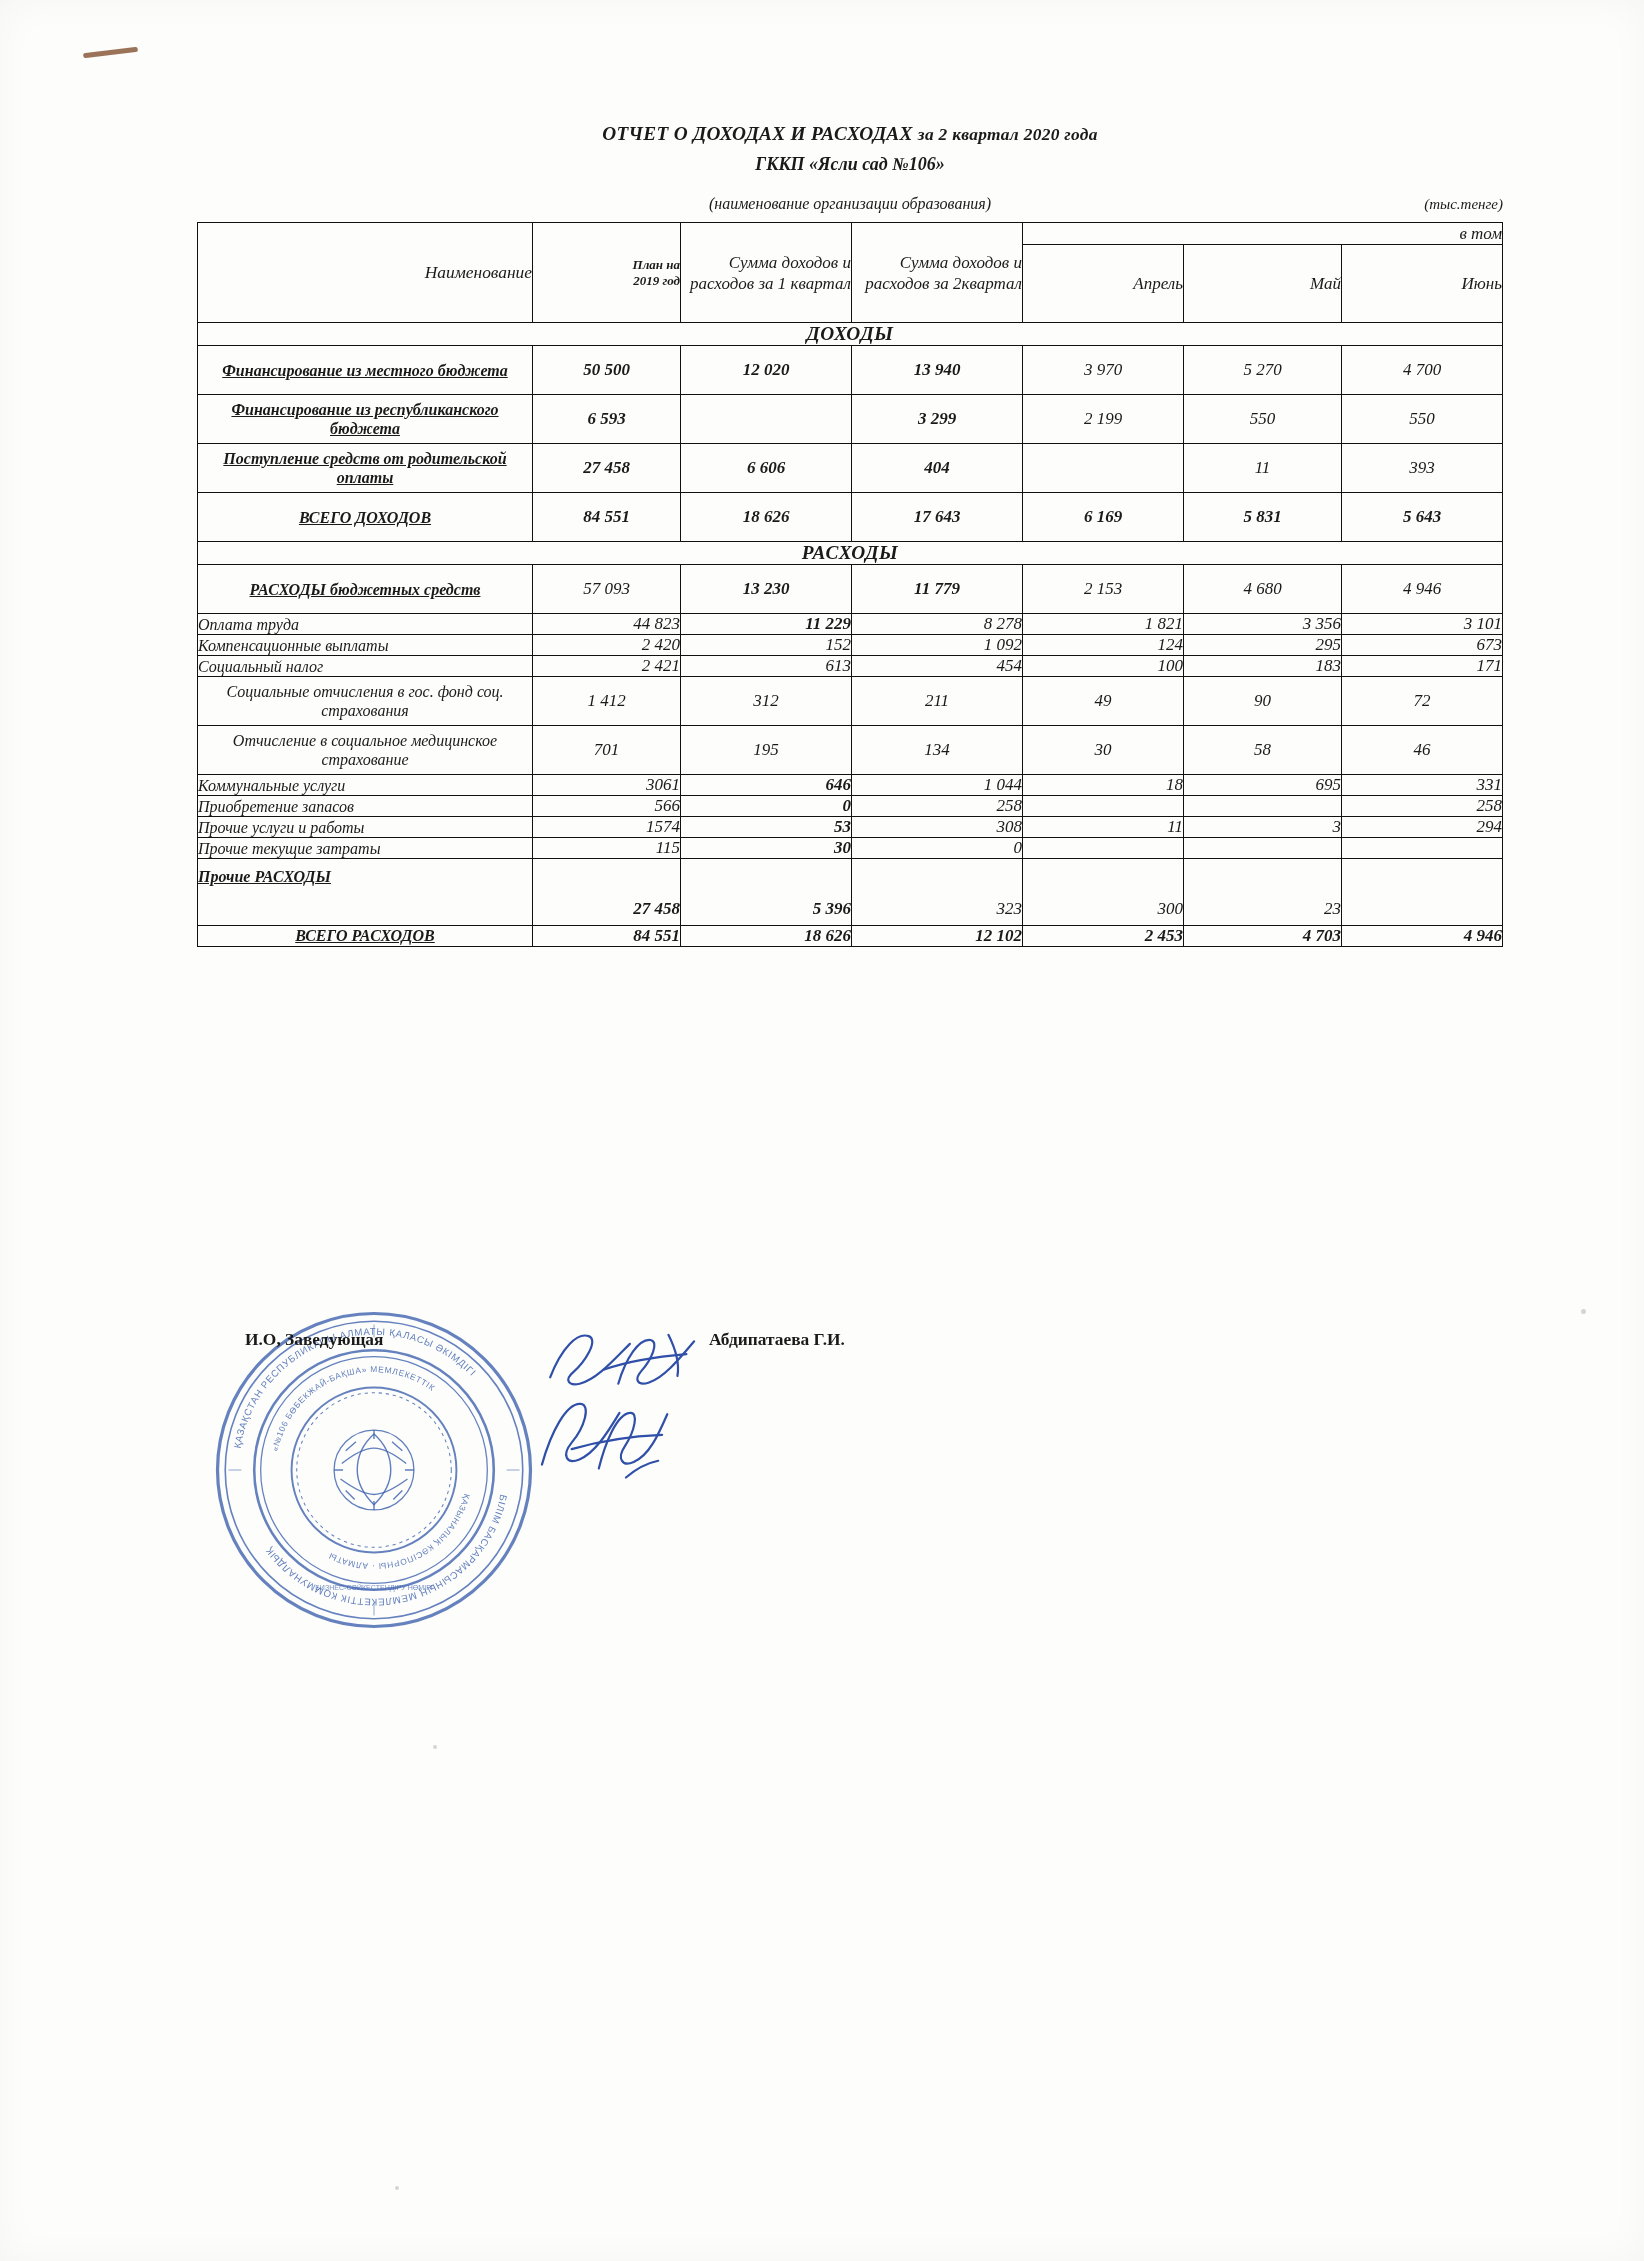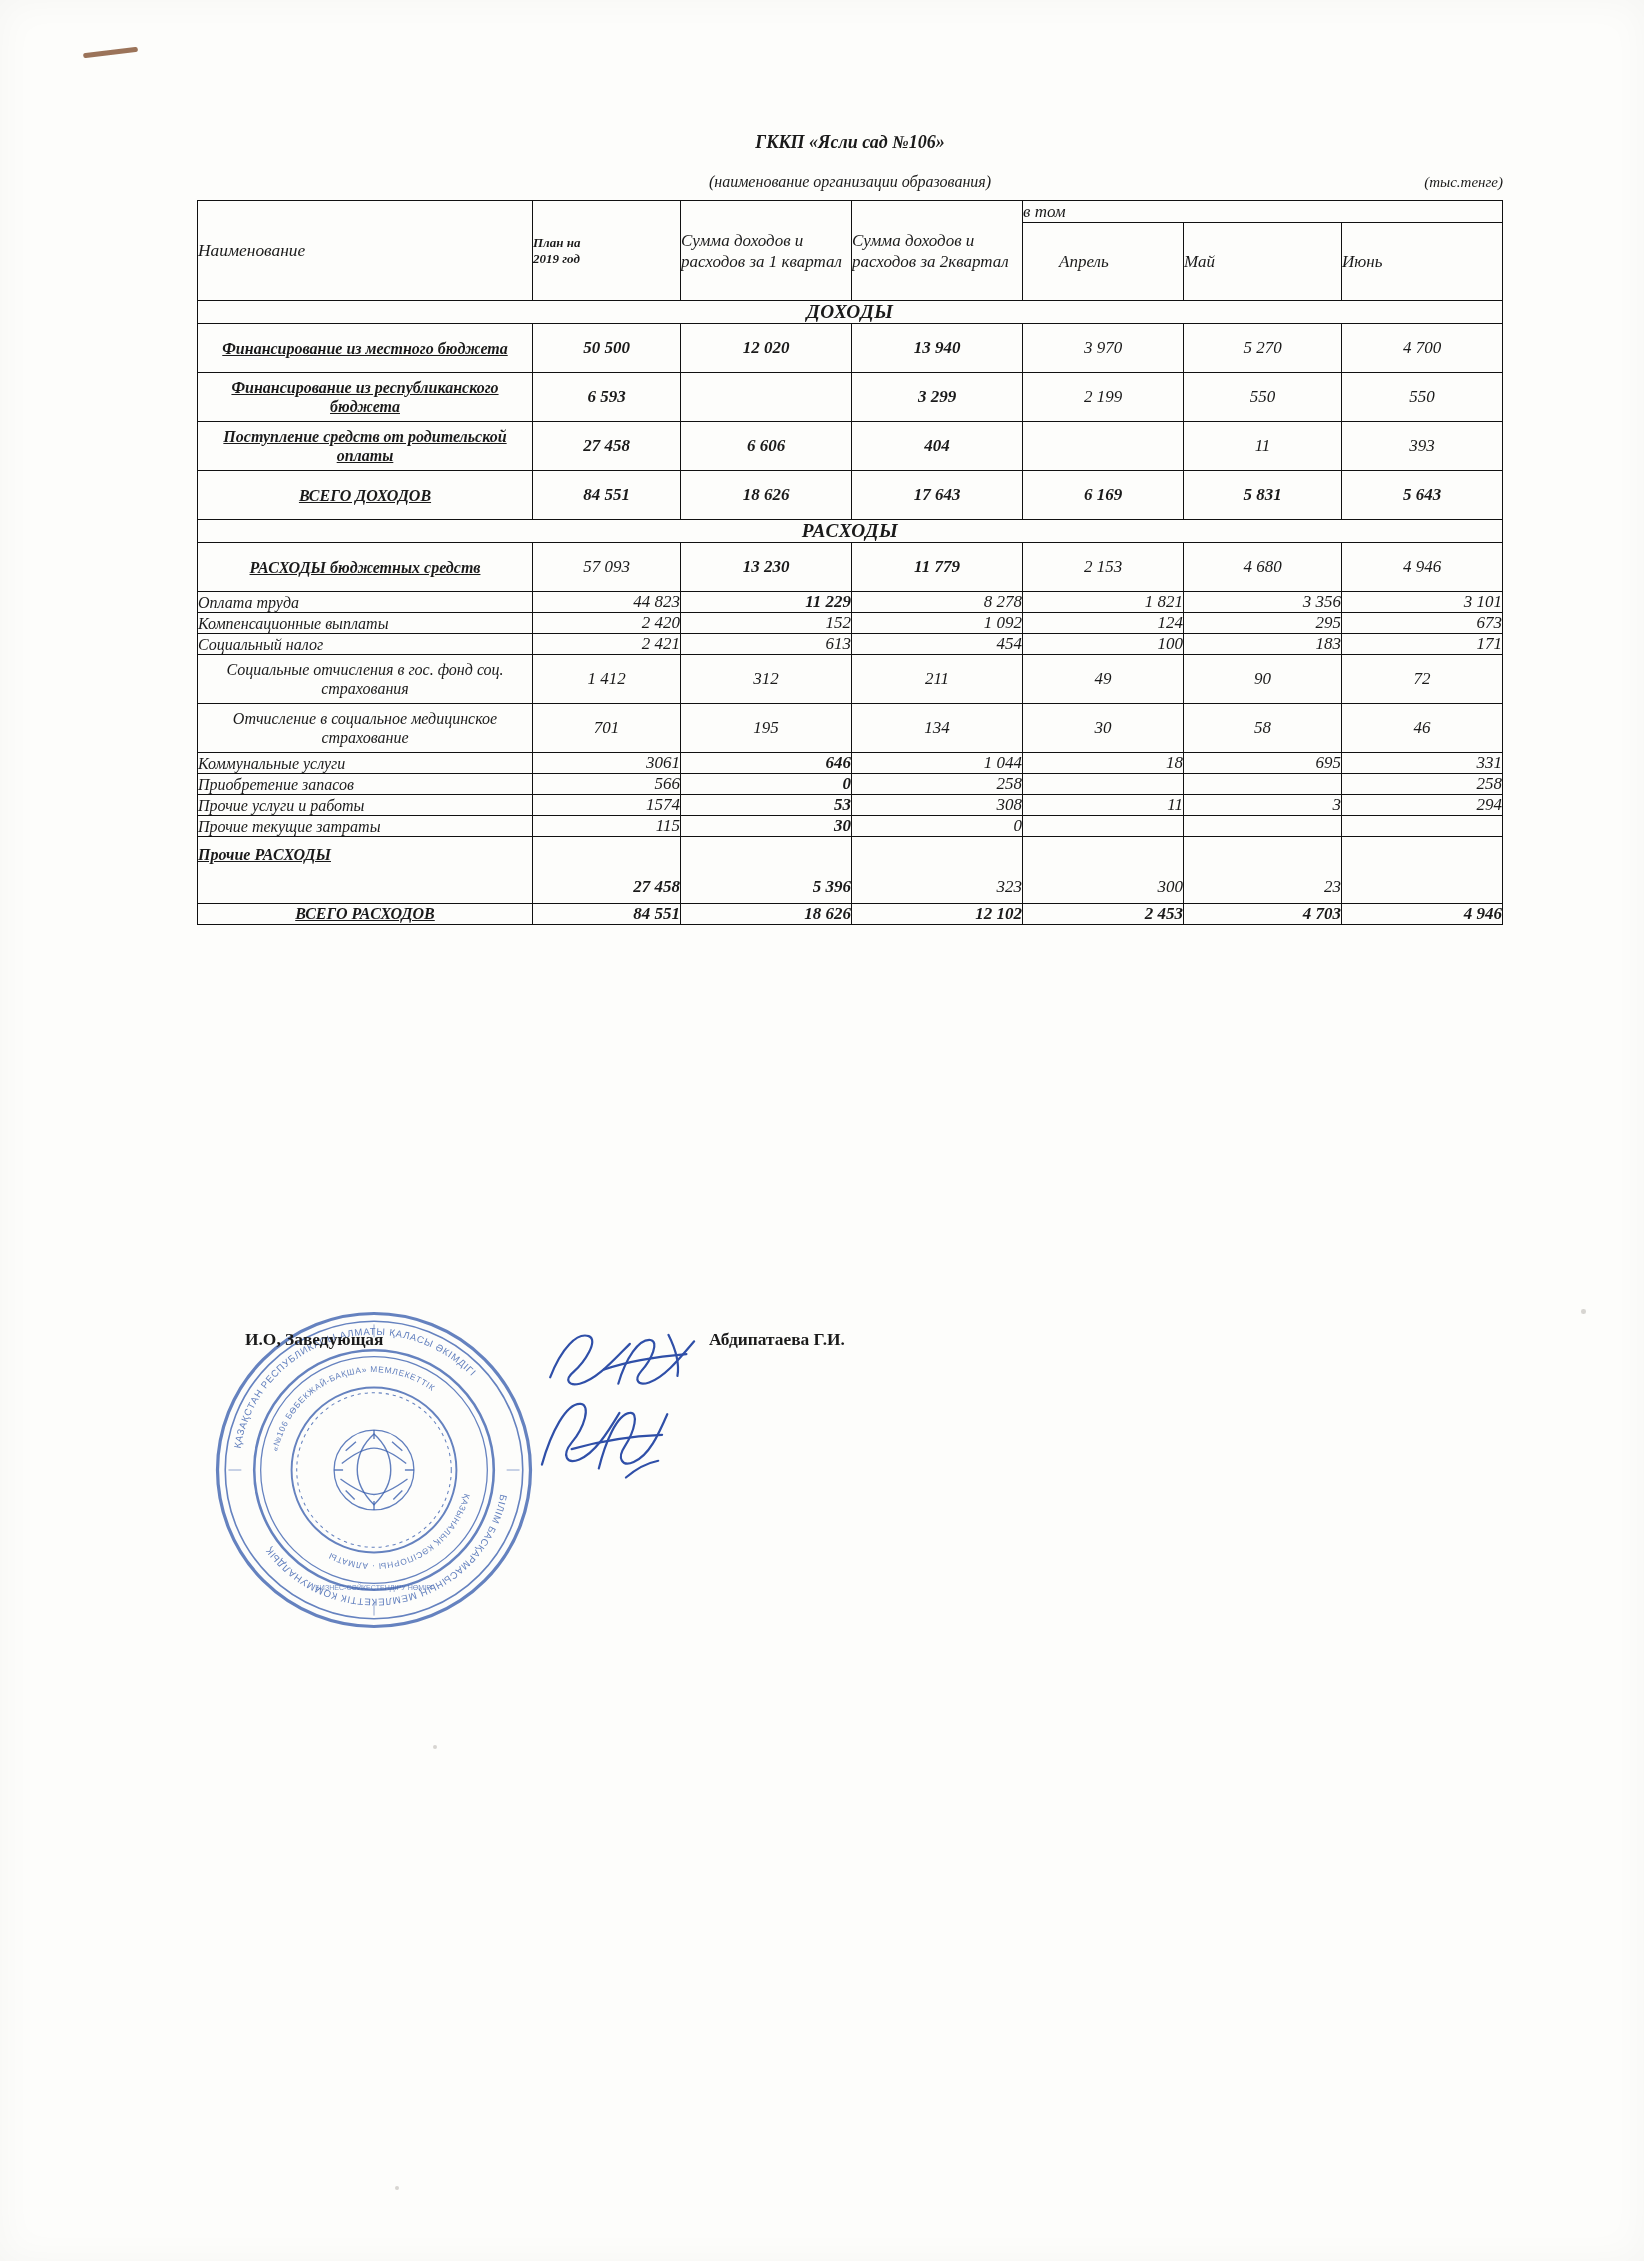--- a/index.html
+++ b/index.html
@@ -106,21 +106,21 @@
   
   col.c-name   { width: 335px; }
   col.c-plan   { width: 148px; }
   col.c-q1     { width: 171px; }
   col.c-q2     { width: 171px; }
   col.c-apr    { width: 161px; }
   col.c-may    { width: 158px; }
   col.c-jun    { width: 161px; }
 
   .hdr-cell {
-    text-align: left;
+    text-align: right;
     font-size: 17px;
     font-style: italic;
     line-height: 1.25;
     padding: 6.4px 5.2px;
     font-weight: normal;
     margin-top: 40px;
   }
   .hdr-name {
     font-size: 17.4px;
   }
@@ -224,20 +224,24 @@
 </head>
 <body>
 
 <div id="sheet">
 
   <div class="stray-mark"></div>
 
   <div class="doc">
 
     <div class="title-block">
+      <div class="title-line-1">
+        <span>ОТЧЕТ О ДОХОДАХ И РАСХОДАХ</span>
+        <span class="small">за 2 квартал 2020 года</span>
+      </div>
       <div class="title-line-2">ГККП «Ясли сад №106»</div>
       <div class="subcaption-row">
         <div class="subcaption">(наименование организации образования)</div>
         <div class="units">(тыс.тенге)</div>
       </div>
     </div>
 
     <table class="report">
       <colgroup>
         <col class="c-name">

